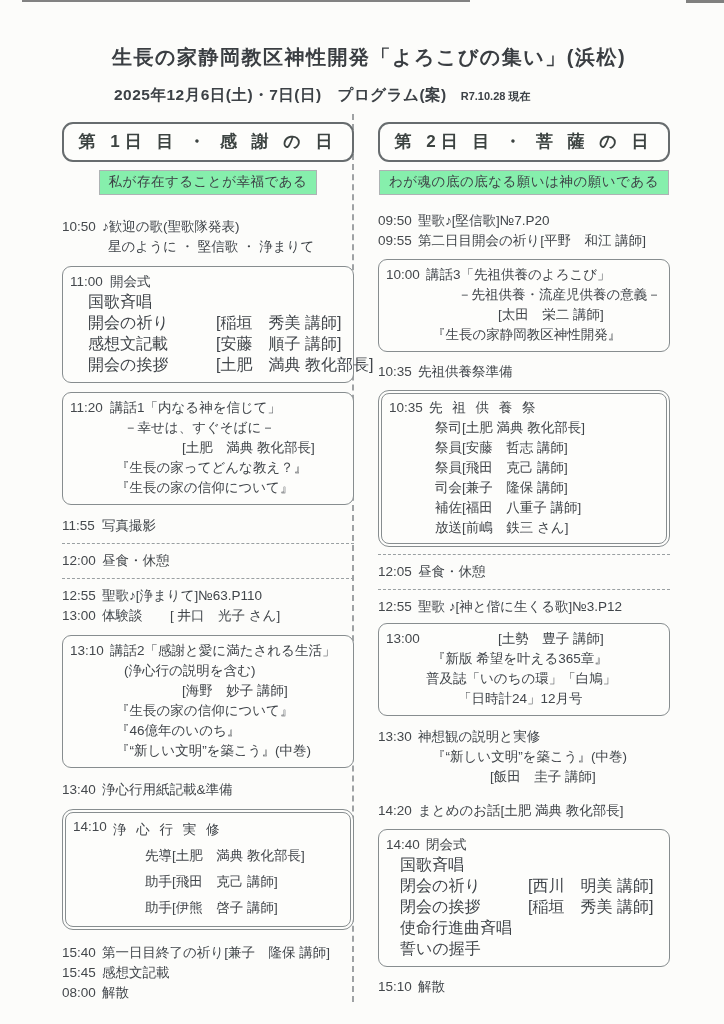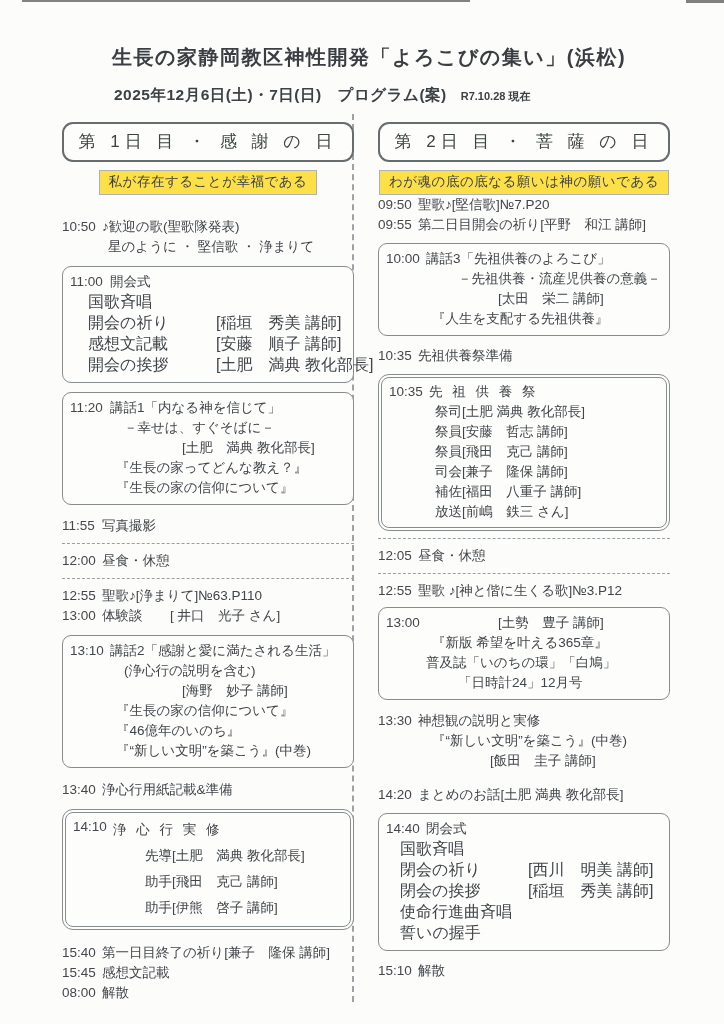--- a/index.html
+++ b/index.html
@@ -21,27 +21,27 @@
   .col-left  { left:62px; }
   .col-right { left:378px; }
   .column-divider {
     position:absolute; left:352px; top:114px; height:888px; width:0;
     border-left:2px dashed #8f9396; opacity:.85;
   }
 
   .day-header {
     border:2px solid #676c6e; border-radius:11px;
     height:36px; line-height:36px; text-align:center;
-    font-size:17px; font-weight:400; letter-spacing:5px;
+    font-size:17px; font-weight:700; letter-spacing:5px;
     color:#3c4341; background:#fdfdfb; white-space:nowrap;
   }
   .slogan {
     width:max-content; max-width:280px; margin:8px auto 0;
     border:1px solid #aeb2b4; padding:2px 9px 3px;
-    font-size:13.5px; letter-spacing:.5px; color:#3e4347; background:#fde047;
+    font-size:13.5px; letter-spacing:.5px; color:#3e4347; background:#86efac;
     white-space:nowrap;
   }
 
   .entry { display:flex; font-size:13.5px; line-height:20px; }
   .time  { flex:0 0 40px; color:#44484c; }
   .lines { flex:1; min-width:0; }
   .ln    { white-space:nowrap; }
   .ia { padding-left:14px; }   
   .ib { padding-left:72px; }   
   .ic { padding-left:6px; }    
@@ -212,41 +212,41 @@
         </div>
     </div>
 
   </div>
 
   <div class="column col-right">
 
     <div class="day-header">第 2日 目 ・ 菩 薩 の 日</div>
     <div class="slogan">わが魂の底の底なる願いは神の願いである</div>
 
-    <div class="entry" style="">
+    <div class="entry" style="margin-top:16px">
       <span class="time">09:50</span>
       <div class="lines">
           <div class="ln">聖歌♪[堅信歌]№7.P20</div>
         </div>
     </div>
     <div class="entry">
       <span class="time">09:55</span>
       <div class="lines">
           <div class="ln">第二日目開会の祈り[平野　和江 講師]</div>
         </div>
     </div>
 
     <div class="box" style="margin-top:8px">
       <div class="entry">
         <span class="time">10:00</span>
         <div class="lines">
           <div class="ln">講話3「先祖供養のよろこび」</div>
           <div class="ln id">－先祖供養・流産児供養の意義－</div>
           <div class="ln ib">[太田　栄二 講師]</div>
-          <div class="ln ic">『人生を支配する先祖供養』</div>
+          <div class="ln ic">『生長の家静岡教区神性開発』</div>
         </div>
       </div>
     </div>
 
     <div class="entry" style="margin-top:10px">
       <span class="time">10:35</span>
       <div class="lines">
           <div class="ln">先祖供養祭準備</div>
         </div>
     </div>

